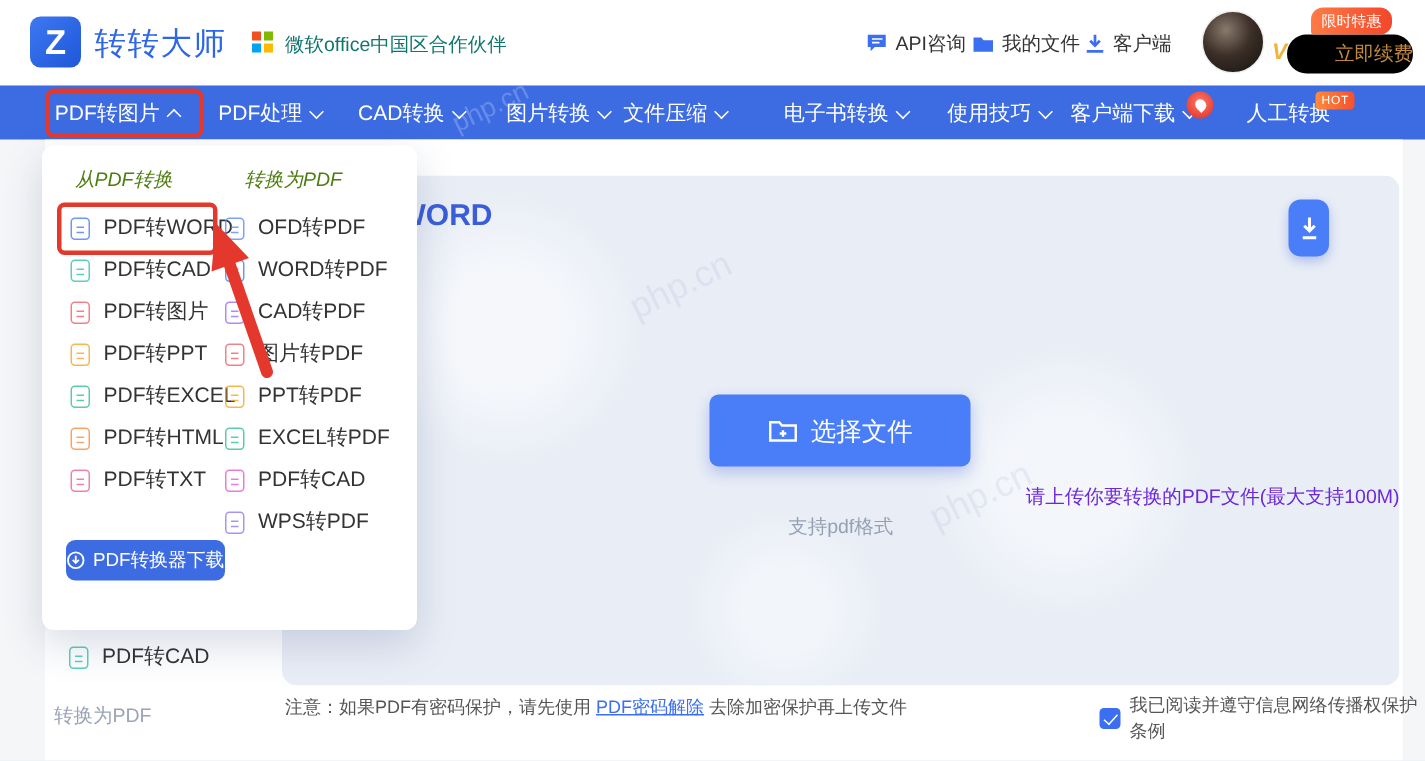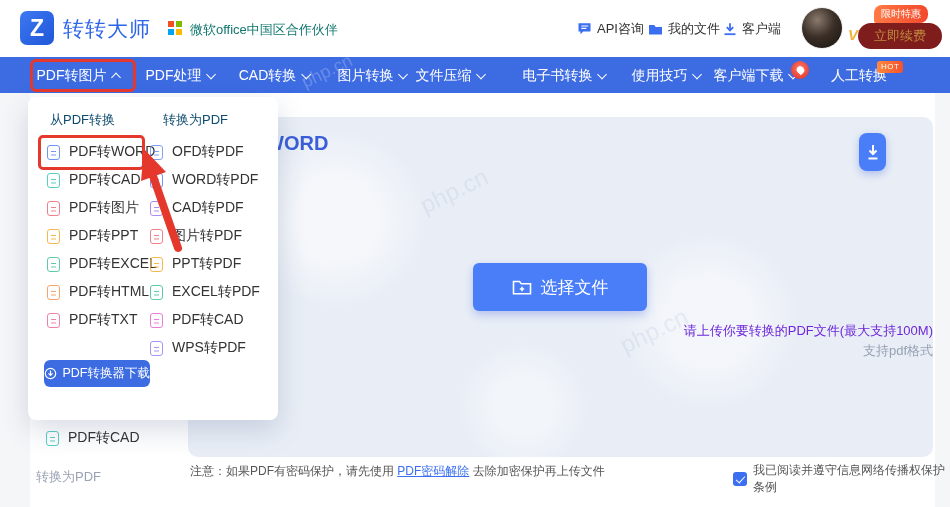--- a/index.html
+++ b/index.html
@@ -13,22 +13,22 @@
              font-size:23px; text-align:center; line-height:34px; }
   .brand { position:absolute; left:63px; top:15px; font-size:21px; font-weight:normal; color:#2e66e8; letter-spacing:1px; }
   .ms-logo { position:absolute; left:168px; top:21px; width:14px; height:14px; display:grid;
              grid-template-columns:6px 6px; grid-template-rows:6px 6px; gap:1.5px; }
   .ms-logo i { display:block; }
   .partner { position:absolute; left:190px; top:21px; font-size:13px; color:#0f766e; }
   .hlink { position:absolute; top:20px; display:flex; align-items:center; gap:5px; font-size:13px; color:#333; cursor:pointer; }
   .avatar { position:absolute; left:801px; top:7px; width:42px; height:42px; border-radius:50%;
             background:radial-gradient(circle at 38% 30%,#8a7a6e 0%,#3c3028 45%,#15100c 100%); border:1px solid #eee; }
   .vip { position:absolute; left:848px; top:26px; font-size:15px; font-weight:bold; font-style:italic; color:#f0b43c; }
-  .renew-pill { position:absolute; left:858px; top:23px; width:84px; height:26px; background:#7f1d1d;
-                border-radius:13px; color:#c08a3e; font-size:13px; line-height:26px; text-align:center; cursor:pointer; }
+  .renew-pill { position:absolute; left:858px; top:23px; width:84px; height:26px; background:#000000;
+                border-radius:13px; color:#c08a3e; font-size:13px; line-height:26px; text-align:right; cursor:pointer; }
   .promo { position:absolute; left:874px; top:5px; padding:2px 7px; font-size:10px; color:#fff;
            background:linear-gradient(90deg,#ff7a45,#f3472b); border-radius:8px 8px 8px 2px; }
 
   
   .nav { position:absolute; left:0; top:57px; width:950px; height:36px; background:#3d6be2; }
   .nav a { position:absolute; top:0; height:36px; line-height:36px; color:#fff; font-size:14px;
            transform:translateX(-50%); white-space:nowrap; cursor:pointer; text-decoration:none; }
   .chev { display:inline-block; width:7px; height:7px; border-right:1.6px solid #fff; border-bottom:1.6px solid #fff;
           margin-left:6px; vertical-align:2px; transform:rotate(45deg); }
   .chev.up { transform:rotate(225deg); vertical-align:-1px; }
@@ -47,47 +47,47 @@
                             radial-gradient(circle at 70% 60%,rgba(255,255,255,.45) 0 8%,transparent 16%),
                             radial-gradient(circle at 45% 85%,rgba(255,255,255,.4) 0 6%,transparent 13%); }
   .panel-title { position:absolute; left:205px; top:130px; font-size:20px; font-weight:bold; color:#3a5ed8; z-index:5; }
   .float-dl { position:absolute; left:859px; top:133px; width:27px; height:38px; background:#4a7df8;
               border-radius:8px; z-index:6; display:flex; align-items:center; justify-content:center; cursor:pointer;
               box-shadow:0 3px 8px rgba(58,94,216,.35); }
   .select-btn { position:absolute; left:473px; top:263px; width:174px; height:48px; background:#4a7df8; border:none;
                 border-radius:6px; color:#fff; font-size:17px; display:flex; align-items:center; justify-content:center;
                 gap:9px; cursor:pointer; font-family:inherit; box-shadow:0 4px 10px rgba(58,94,216,.3); }
   .hint1 { position:absolute; left:188px; top:322px; width:745px; text-align:right; font-size:13px; color:#6d28d9; }
-  .hint2 { position:absolute; left:188px; top:342px; width:745px; text-align:right; font-size:13px; color:#97a1b4; }
+  .hint2 { position:absolute; left:188px; top:342px; width:745px; text-align:center; font-size:13px; color:#97a1b4; }
 
   .note { position:absolute; left:190px; top:463px; font-size:12px; color:#555; }
   .note a { color:#3b6ef0; text-decoration:underline; cursor:pointer; }
   .agree { position:absolute; left:733px; top:462px; display:flex; align-items:center; gap:6px; font-size:12px; color:#555; }
   .cbx { width:14px; height:14px; background:#3b6ef0; border-radius:3px; position:relative; cursor:pointer; flex:none; }
   .cbx::after { content:""; position:absolute; left:4.5px; top:1.5px; width:4px; height:8px;
                 border-right:1.8px solid #fff; border-bottom:1.8px solid #fff; transform:rotate(42deg); }
 
   
   .side-item { position:absolute; left:46px; top:429px; display:flex; align-items:center; gap:9px;
                font-size:14px; color:#333; cursor:pointer; }
   .side-header { position:absolute; left:36px; top:468px; font-size:13px; color:#9aa3b5; }
 
   
   .menu { position:absolute; left:28px; top:97px; width:250px; height:323px; background:#fff; border-radius:8px;
           box-shadow:0 10px 28px rgba(40,60,110,.18); z-index:20; }
-  .menu .col-h { position:absolute; top:14px; font-size:13px; color:#0c4a6e; }
+  .menu .col-h { position:absolute; top:14px; font-size:13px; color:#4d7c0f;font-style:italic; }
   .col1 { position:absolute; left:19px; top:41px; }
   .col2 { position:absolute; left:122px; top:41px; }
   .mi { display:flex; align-items:center; gap:9px; height:28px; font-size:14px; color:#333; cursor:pointer; white-space:nowrap; }
   .mi-icon { width:13px; height:15px; border:1.5px solid currentColor; border-radius:3px; position:relative; flex:none; opacity:.8; }
   .mi-icon::after { content:""; position:absolute; left:2.5px; top:5px; width:5px; height:1.5px;
                     background:currentColor; box-shadow:0 3.5px 0 currentColor; }
   .mi span.lbl { color:#333; }
   .dl-btn { position:absolute; left:16px; top:263px; width:106px; height:27px; background:#3d6ce2; border:none;
-            border-radius:6px; color:#fff; font-size:12.5px; display:flex; align-items:center; justify-content:space-between;
+            border-radius:6px; color:#fff; font-size:12.5px; display:flex; align-items:center; justify-content:flex-start;
             gap:5px; cursor:pointer; font-family:inherit; }
 
   
   .anno-nav { position:absolute; left:30px; top:59px; width:106px; height:33px; border:3px solid #e5382c;
               border-radius:6px; z-index:30; pointer-events:none; }
   .anno-item { position:absolute; left:10px; top:38px; width:107px; height:35px; border:3.5px solid #e5382c;
                border-radius:5px; z-index:25; pointer-events:none; }
   .anno-arrow { position:absolute; left:0; top:0; width:950px; height:507px; z-index:40; pointer-events:none; }
 
   

